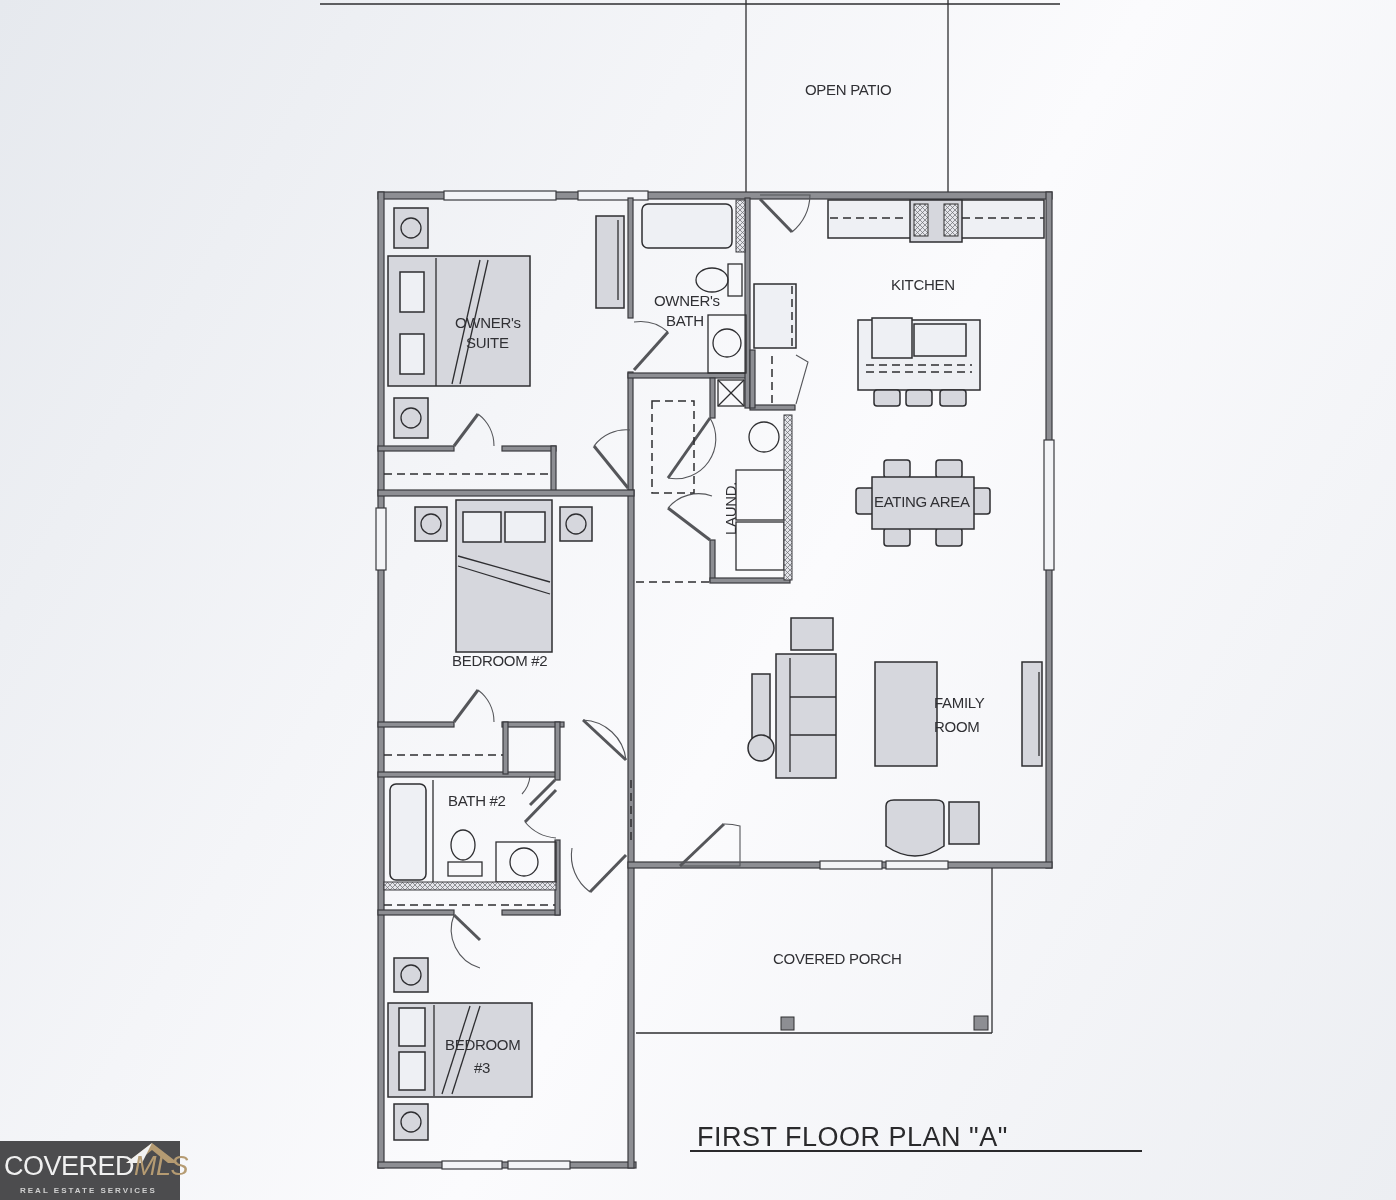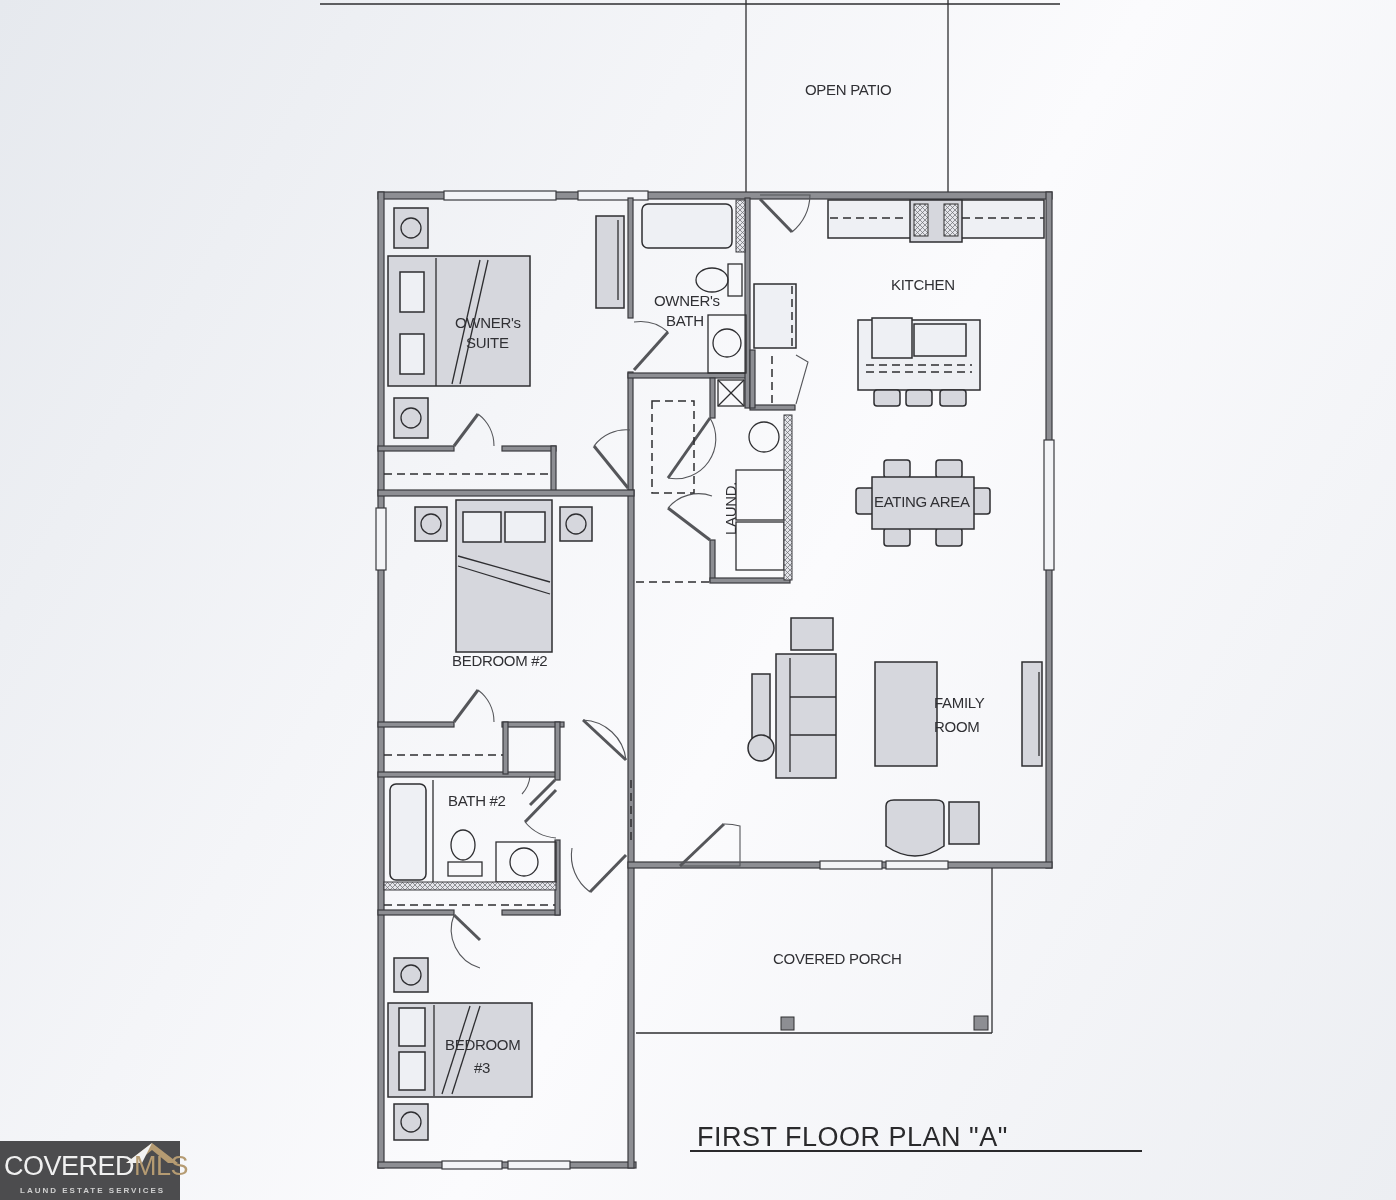--- a/index.html
+++ b/index.html
@@ -13,21 +13,21 @@
   .furnw{fill:#eef0f4;stroke:#2e2e31;stroke-width:1.5;}
   .dash{stroke:#2e2e31;stroke-width:1.5;fill:none;stroke-dasharray:8 5;}
   .door{stroke:#55565a;stroke-width:1.1;fill:none;}
   .doorleaf{stroke:#55565a;stroke-width:3;fill:none;}
   .win{fill:#f3f4f7;stroke:#3a3a3e;stroke-width:1.2;}
   .hatch{fill:url(#xhatch);stroke:#3a3a3e;stroke-width:1;}
   .lbl{font-family:"Liberation Sans",sans-serif;font-size:15px;fill:#303034;letter-spacing:-0.3px;}
   .ttl{font-family:"Liberation Sans",sans-serif;font-size:27px;fill:#2a2a2c;letter-spacing:0.5px;}
   #logo{position:absolute;left:0;top:1141px;width:180px;height:59px;background:#4c4c4e;}
   #logo .ga{position:absolute;left:4px;top:10px;font-size:27px;color:#f0f0f0;letter-spacing:-0.5px;font-family:"Liberation Sans",sans-serif;}
-  #logo .mls{color:#b59b72;}
+  #logo .mls{color:#b59b72;font-style:italic;}
   #logo .sub{position:absolute;left:20px;top:45px;font-size:8px;color:#cfcfcf;letter-spacing:2px;font-weight:bold;font-family:"Liberation Sans",sans-serif;}
   #logo .roof{position:absolute;left:122px;top:0px;}
 </style>
 </head>
 <body>
 
 <svg id="plan" viewBox="0 0 1396 1200" xmlns="http://www.w3.org/2000/svg">
   <defs>
     <pattern id="xhatch" width="5" height="5" patternUnits="userSpaceOnUse">
       <rect width="5" height="5" fill="#e4e5ea"></rect>
@@ -288,14 +288,14 @@
     <line x1="690" y1="1151" x2="1142" y2="1151" stroke="#2a2a2c" stroke-width="2"></line>
   </g>
 </svg>
 
 <div id="logo">
   <svg class="roof" width="58" height="24" viewBox="0 0 58 24">
     <path d="M4 22 L30 2 L56 22 L46 22 L30 9 L14 22 Z" fill="#b59b72"></path>
     <path d="M4 22 L30 2 L20 22 Z" fill="#f2f2f2"></path>
   </svg>
   <span class="ga"><span>COVERED</span><span class="mls">MLS</span></span>
-  <span class="sub">LAUND ESTATE SERVICES</span>
+  <span class="sub">REAL ESTATE SERVICES</span>
 </div>
 
 </body></html>

